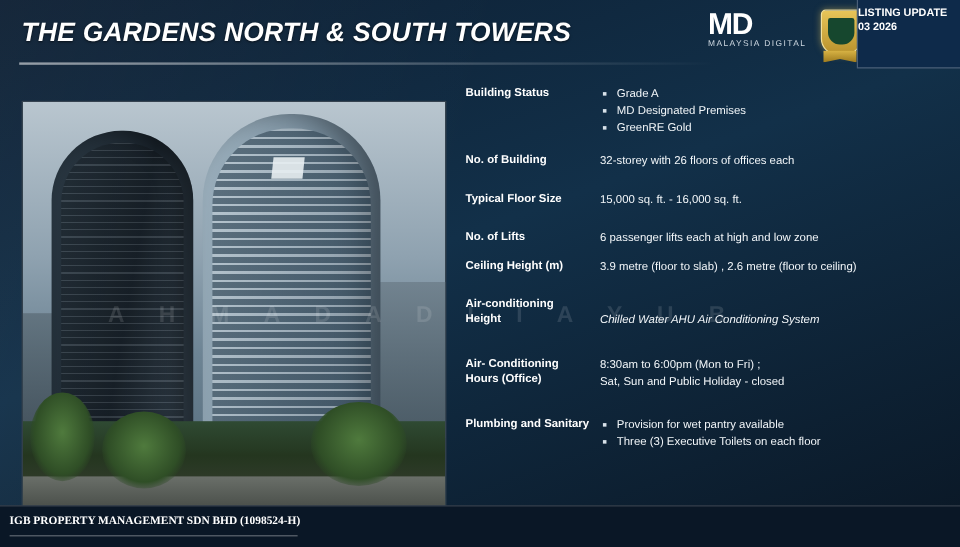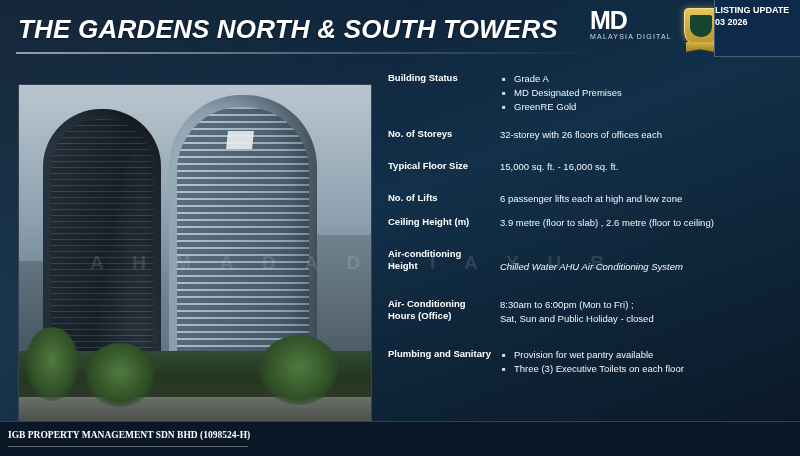--- a/index.html
+++ b/index.html
@@ -34,21 +34,21 @@
     position: absolute;
     left: 0;
     top: 0;
     width: 800px;
     height: 60px;
   }
   .title {
     position: absolute;
     left: 18px;
     top: 14px;
-    font-size: 26px;
+    font-size: 22px;
     font-style: italic;
     font-weight: bold;
     letter-spacing: 0.2px;
     color: #ffffff;
     white-space: nowrap;
     text-shadow: 0 1px 2px rgba(0,0,0,0.6);
   }
   .title-rule {
     position: absolute;
     left: 16px;
@@ -409,21 +409,21 @@
       <div class="spec-value">
         <ul>
           <li>Grade A</li>
           <li>MD Designated Premises</li>
           <li>GreenRE Gold</li>
         </ul>
       </div>
     </div>
 
     <div class="spec-row" style="margin-top:14px;">
-      <div class="spec-label">No. of Storeys</div>
+      <div class="spec-label">No. of Building</div>
       <div class="spec-value">
         <div class="line">32-storey with 26 floors of offices each</div>
       </div>
     </div>
 
     <div class="spec-row" style="margin-top:18px;">
       <div class="spec-label">Typical Floor Size</div>
       <div class="spec-value">
         <div class="line">15,000 sq. ft. - 16,000 sq. ft.</div>
       </div>

